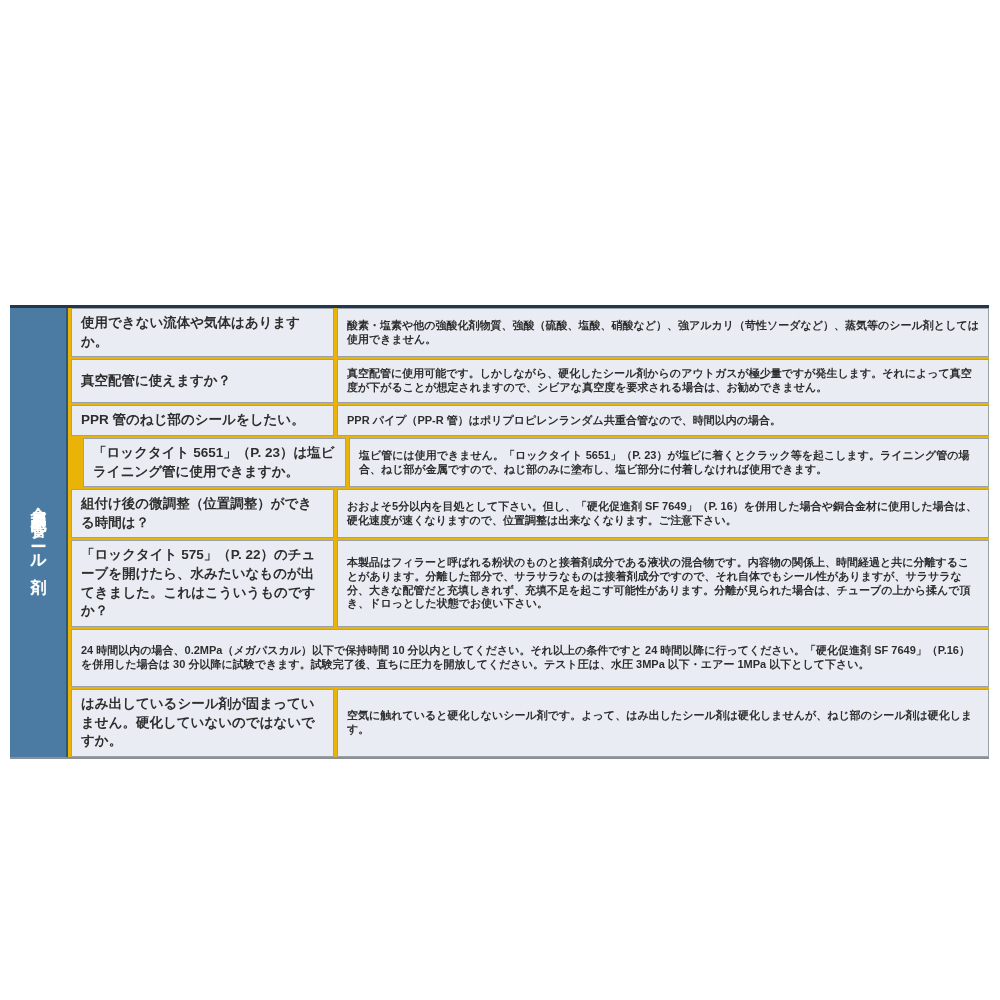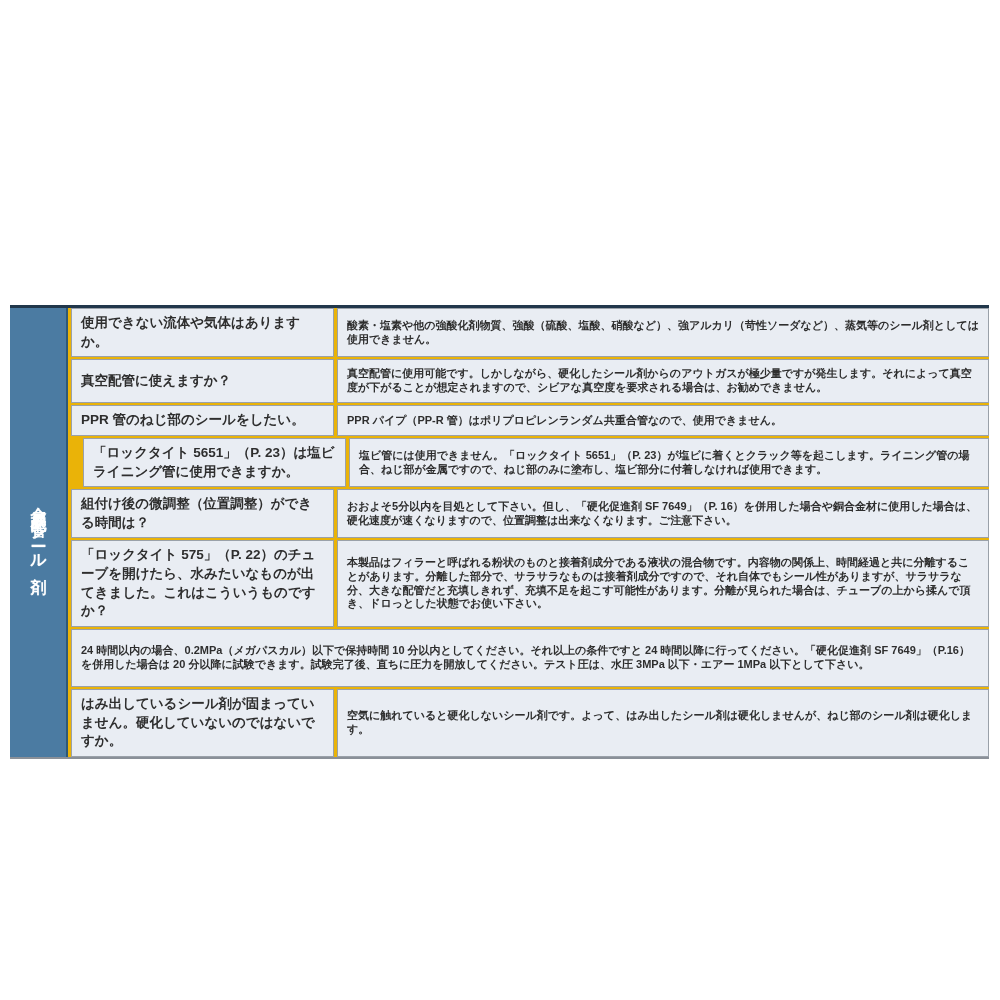--- a/index.html
+++ b/index.html
@@ -104,40 +104,40 @@
         <div class="cell acell">酸素・塩素や他の強酸化剤物質、強酸（硫酸、塩酸、硝酸など）、強アルカリ（苛性ソーダなど）、蒸気等のシール剤としては使用できません。</div>
       </div>
 
       <div class="row r2">
         <div class="cell qcell">真空配管に使えますか？</div>
         <div class="cell acell">真空配管に使用可能です。しかしながら、硬化したシール剤からのアウトガスが極少量ですが発生します。それによって真空度が下がることが想定されますので、シビアな真空度を要求される場合は、お勧めできません。</div>
       </div>
 
       <div class="row r3">
         <div class="cell qcell">PPR 管のねじ部のシールをしたい。</div>
-        <div class="cell acell">PPR パイプ（PP-R 管）はポリプロピレンランダム共重合管なので、使用できません。</div>
+        <div class="cell acell">PPR パイプ（PP-R 管）はポリプロピレンランダム共重合管なので、時間以内の場合。</div>
       </div>
 
       <div class="row r4">
         <div class="cell qcell">「ロックタイト 5651」（P. 23）は塩ビライニング管に使用できますか。</div>
         <div class="cell acell">塩ビ管には使用できません。「ロックタイト 5651」（P. 23）が塩ビに着くとクラック等を起こします。ライニング管の場合、ねじ部が金属ですので、ねじ部のみに塗布し、塩ビ部分に付着しなければ使用できます。</div>
       </div>
 
       <div class="row r5">
         <div class="cell qcell">組付け後の微調整（位置調整）ができる時間は？</div>
         <div class="cell acell">おおよそ5分以内を目処として下さい。但し、「硬化促進剤 SF 7649」（P. 16）を併用した場合や銅合金材に使用した場合は、硬化速度が速くなりますので、位置調整は出来なくなります。ご注意下さい。</div>
       </div>
 
       <div class="row r6">
         <div class="cell qcell">「ロックタイト 575」（P. 22）のチューブを開けたら、水みたいなものが出てきました。これはこういうものですか？</div>
         <div class="cell acell">本製品はフィラーと呼ばれる粉状のものと接着剤成分である液状の混合物です。内容物の関係上、時間経過と共に分離することがあります。分離した部分で、サラサラなものは接着剤成分ですので、それ自体でもシール性がありますが、サラサラな分、大きな配管だと充填しきれず、充填不足を起こす可能性があります。分離が見られた場合は、チューブの上から揉んで頂き、ドロっとした状態でお使い下さい。</div>
       </div>
 
       <div class="row r7">
-        <div class="cell acell">24 時間以内の場合、0.2MPa（メガパスカル）以下で保持時間 10 分以内としてください。それ以上の条件ですと 24 時間以降に行ってください。「硬化促進剤 SF 7649」（P.16）を併用した場合は 20 分以降に試験できます。試験完了後、直ちに圧力を開放してください。テスト圧は、水圧 3MPa 以下・エアー 1MPa 以下として下さい。</div>
+        <div class="cell acell">24 時間以内の場合、0.2MPa（メガパスカル）以下で保持時間 10 分以内としてください。それ以上の条件ですと 24 時間以降に行ってください。「硬化促進剤 SF 7649」（P.16）を併用した場合は 30 分以降に試験できます。試験完了後、直ちに圧力を開放してください。テスト圧は、水圧 3MPa 以下・エアー 1MPa 以下として下さい。</div>
       </div>
 
       <div class="row r8">
         <div class="cell qcell">はみ出しているシール剤が固まっていません。硬化していないのではないですか。</div>
         <div class="cell acell">空気に触れていると硬化しないシール剤です。よって、はみ出したシール剤は硬化しませんが、ねじ部のシール剤は硬化します。</div>
       </div>
 
     </div>
   </div>
 </div>

